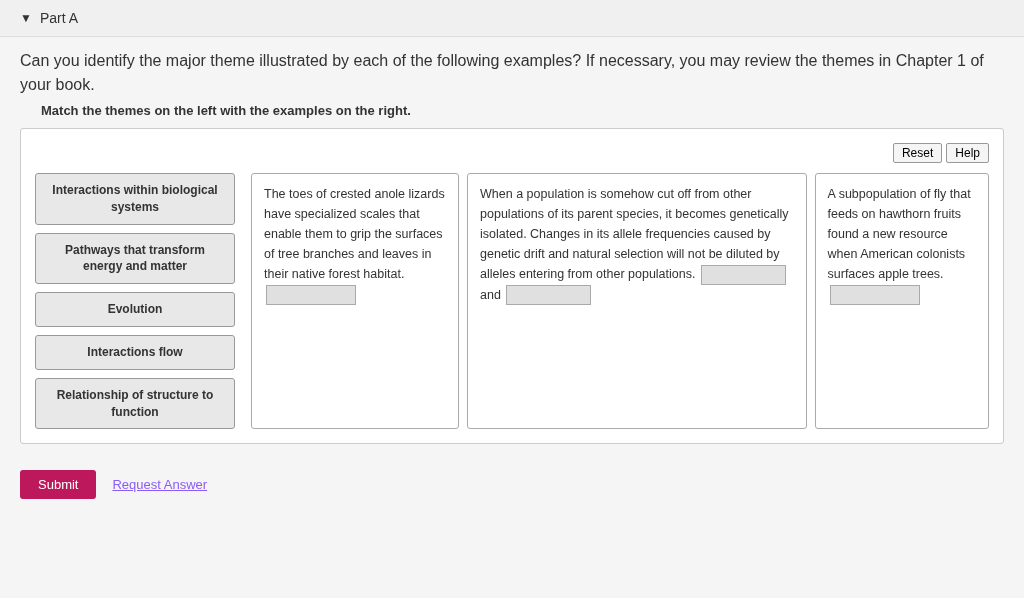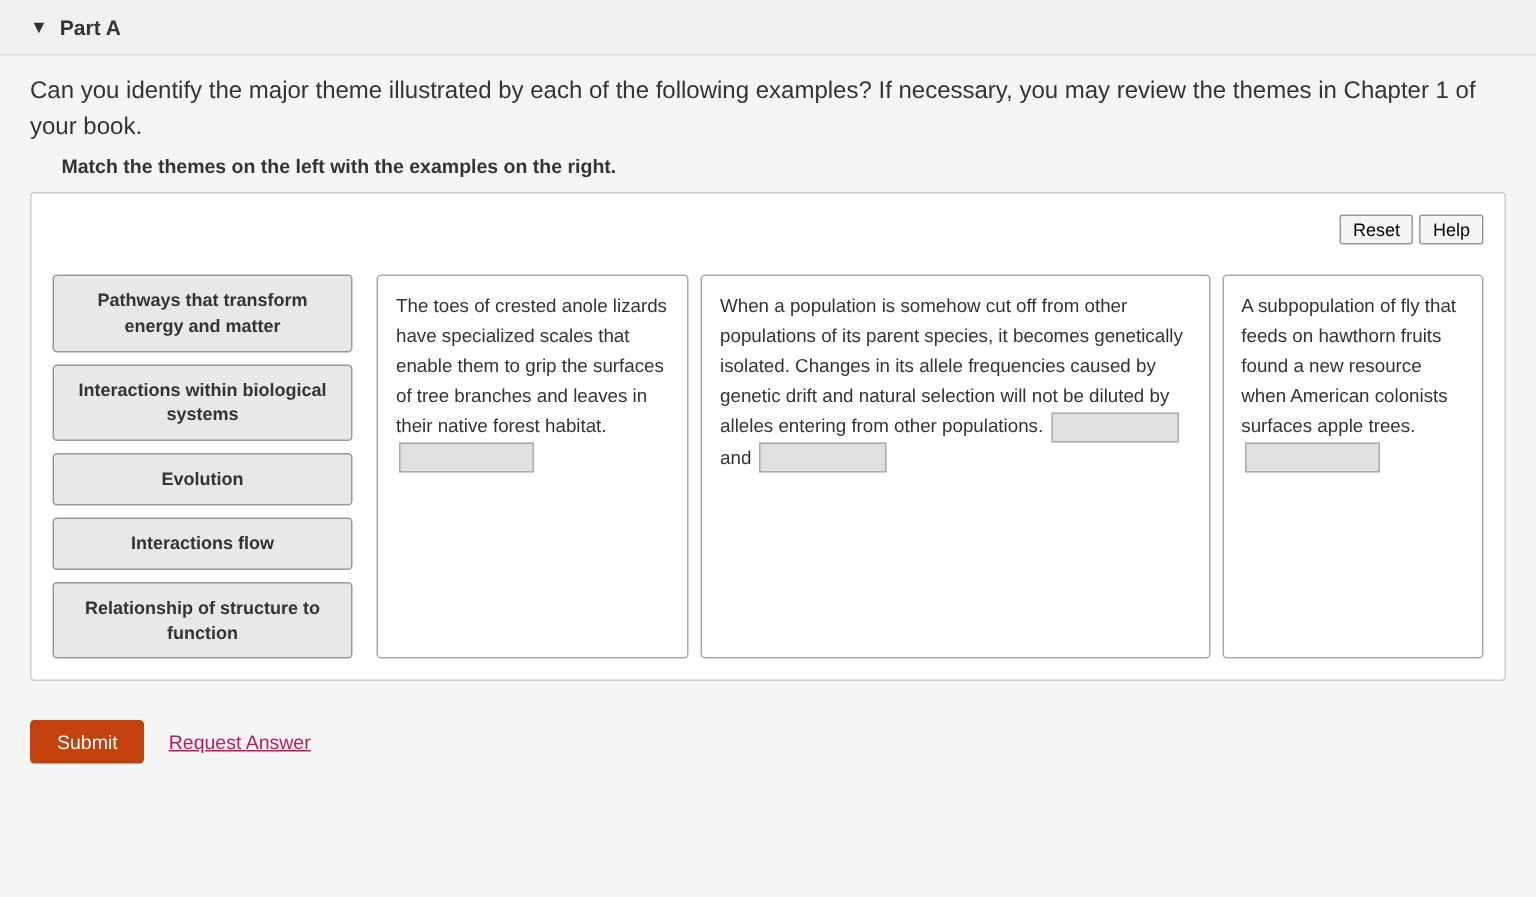--- a/index.html
+++ b/index.html
@@ -23,21 +23,21 @@
       border-bottom: 1px solid #ddd;
       background: #f0f0f0;
       margin: -10px -20px 12px -20px;
       padding: 10px 20px;
     }
     .part-header-arrow {
       font-size: 12px;
       color: #333;
     }
     .part-title {
-      font-weight: bold;
+      font-weight: normal;
       font-size: 14px;
     }
     .instructions {
       margin-bottom: 6px;
       font-size: 16px;
       line-height: 1.5;
     }
     .instructions-bold {
       font-weight: bold;
       margin-bottom: 10px;
@@ -47,21 +47,21 @@
     .matching-container {
       border: 1px solid #ccc;
       background: #fff;
       padding: 14px;
       border-radius: 3px;
     }
     .top-buttons {
       display: flex;
       justify-content: flex-end;
       gap: 4px;
-      margin-bottom: 20px;
+      margin-bottom: 10px;
     }
     .btn-small {
       border: 1px solid #999;
       background: #f5f5f5;
       padding: 2px 8px;
       font-size: 12px;
       cursor: pointer;
       border-radius: 2px;
     }
     .matching-area {
@@ -118,30 +118,30 @@
       margin: 0 2px;
     }
     .bottom-bar {
       display: flex;
       align-items: center;
       gap: 16px;
       margin-top: 16px;
       padding-top: 10px;
     }
     .submit-btn {
-      background: #c2410c;
+      background: #be185d;
       color: white;
       border: none;
       padding: 7px 18px;
       font-size: 13px;
       cursor: pointer;
       border-radius: 3px;
     }
     .request-link {
-      color: #be185d;
+      color: #8b5cf6;
       text-decoration: underline;
       cursor: pointer;
       font-size: 13px;
       background: none;
       border: none;
     }
   </style>
 </head>
 <body>
 
@@ -155,22 +155,22 @@
   <p class="instructions-bold">Match the themes on the left with the examples on the right.</p>
 
   <div class="matching-container">
     <div class="top-buttons">
       <button class="btn-small">Reset</button>
       <button class="btn-small">Help</button>
     </div>
 
     <div class="matching-area">
       <div class="left-column">
+        <div class="theme-btn">Interactions within biological systems</div>
         <div class="theme-btn">Pathways that transform energy and matter</div>
-        <div class="theme-btn">Interactions within biological systems</div>
         <div class="theme-btn">Evolution</div>
         <div class="theme-btn">Interactions flow</div>
         <div class="theme-btn">Relationship of structure to function</div>
       </div>
 
       <div class="right-column">
 
         <div class="example-box">
           <span>The toes of crested anole lizards have specialized scales that enable them to grip the surfaces of tree branches and leaves in their native forest habitat.</span>
           <span class="answer-blank"></span>

